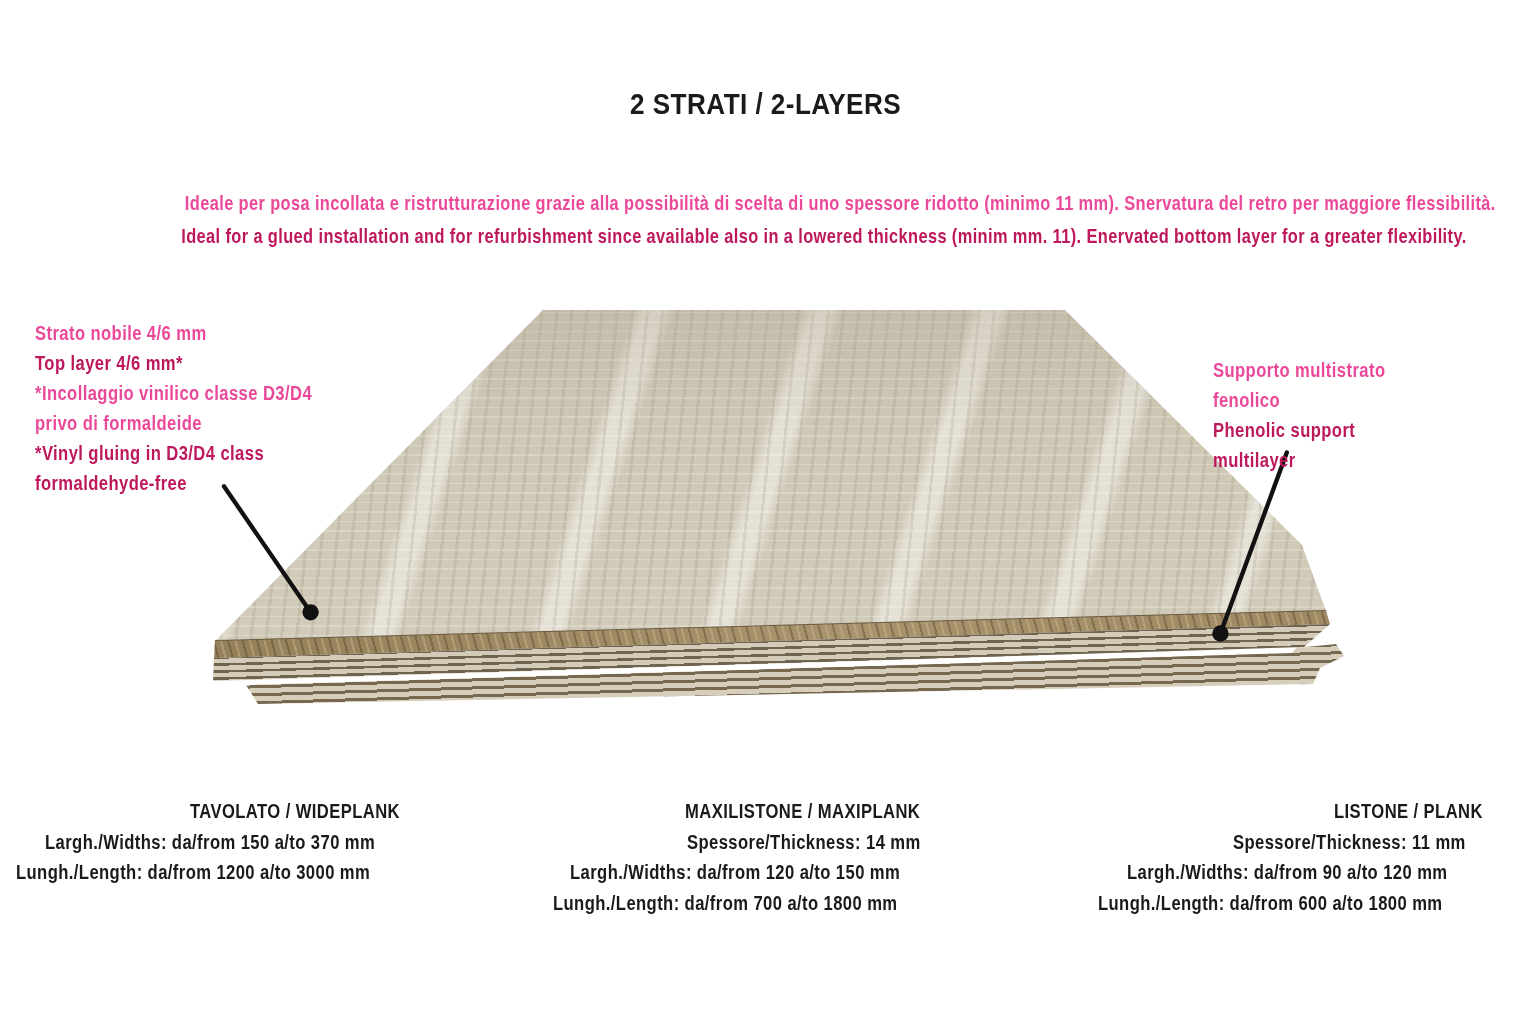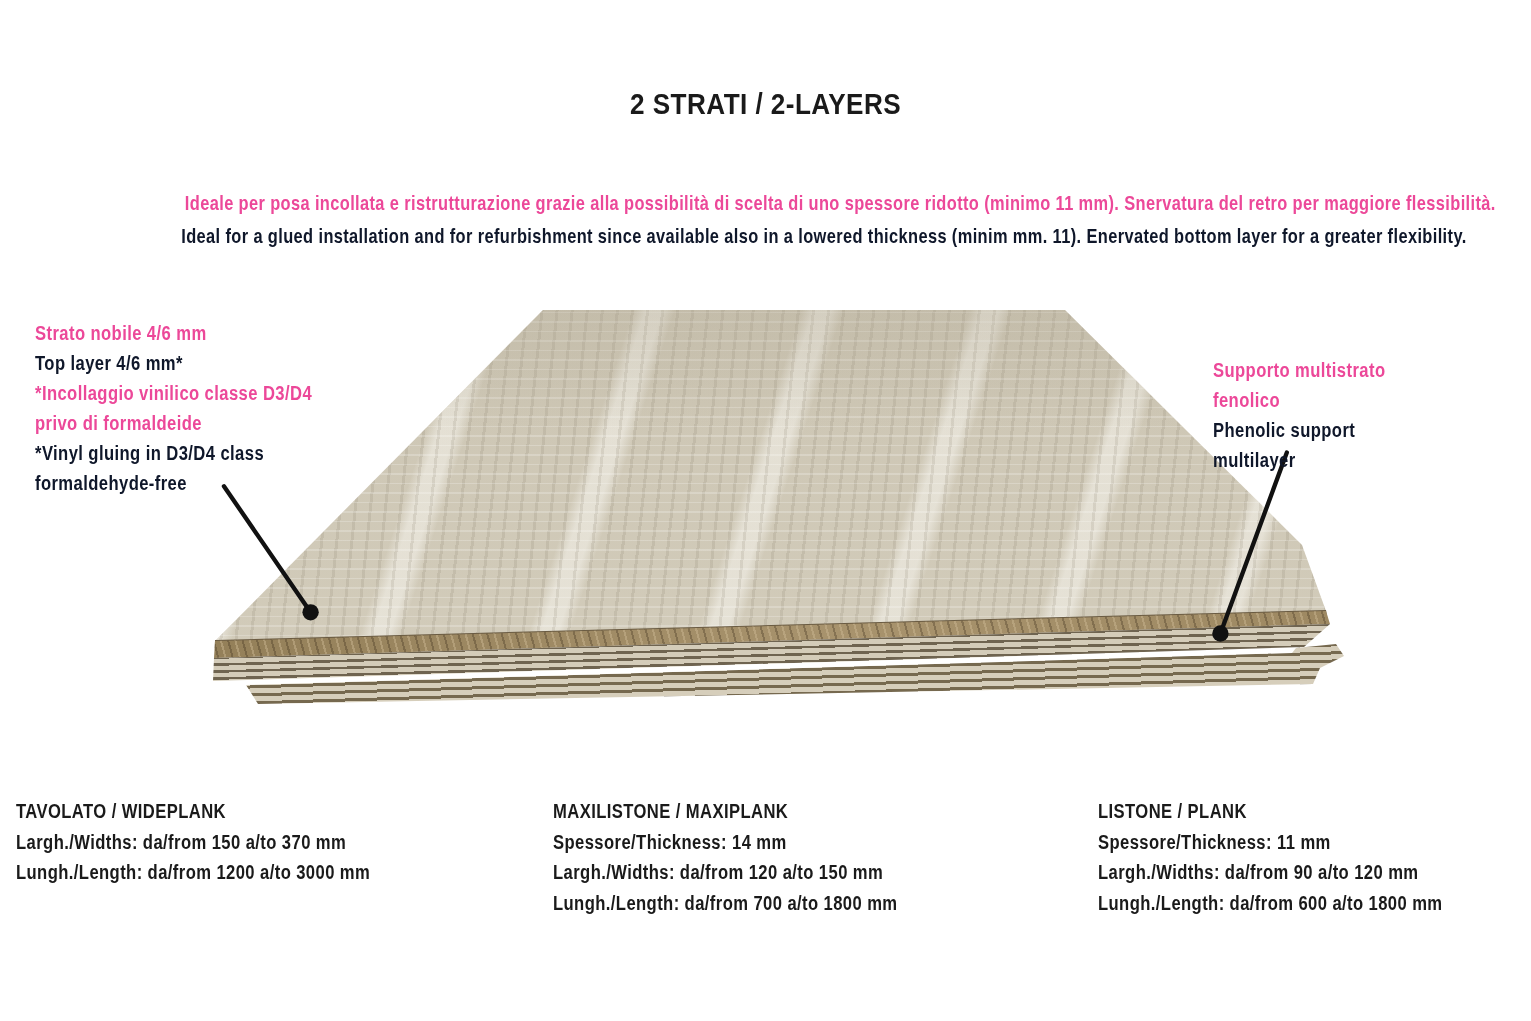--- a/index.html
+++ b/index.html
@@ -6,33 +6,33 @@
   .page{
     position:relative;width:1531px;height:983px;background:#ffffff;overflow:hidden;
     font-family:"Liberation Sans","DejaVu Sans",sans-serif;font-weight:700;color:#1a1a1a;
   }
   
   .cond{display:inline-block;transform:scaleX(.83);letter-spacing:.5px;white-space:nowrap;}
   .c-left{transform-origin:left center;}
   .c-center{transform-origin:center center;}
   .c-title{transform:scaleX(.9);}
   .c-intro{transform:scaleX(.78);}
-  .gray{color:#0f172a;}
+  .gray{color:#be185d;}
   .black{color:#ec4899;}
 
   .title-row{position:absolute;left:0;right:0;top:88px;text-align:center;font-size:29px;}
   .intro{position:absolute;left:0;right:0;top:186px;text-align:center;font-size:21px;line-height:33px;}
 
   .callout{position:absolute;font-size:20px;line-height:30px;}
   .callout .line{height:30px;}
   .callout-left{left:35px;top:318px;}
   .callout-right{left:1213px;top:333px;margin-top:22px;}
 
   .specs-col{position:absolute;top:796px;font-size:20px;line-height:30.5px;}
-  .specs-col .line{height:30.5px;}
+  .specs-col .line{height:30.5px;text-align:right;}
   .col-1{left:16px;}
   .col-2{left:553px;}
   .col-3{left:1098px;}
 
   
   .layer{position:absolute;inset:0;}
   .plank-top{
     clip-path:polygon(543px 310px,1065px 310px,1302px 545px,1326px 611px,215px 641px);
     background:
       repeating-linear-gradient(180deg, rgba(255,255,255,0) 0 8px, rgba(255,255,255,.22) 8px 9.5px),

